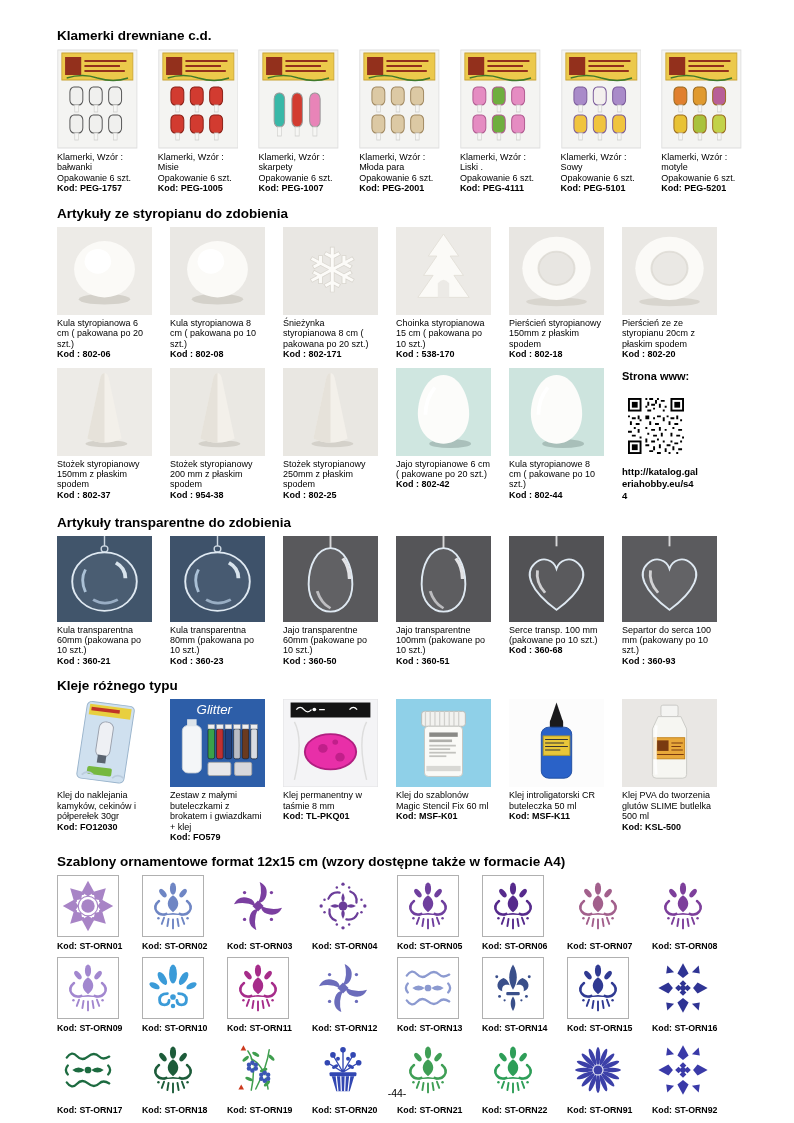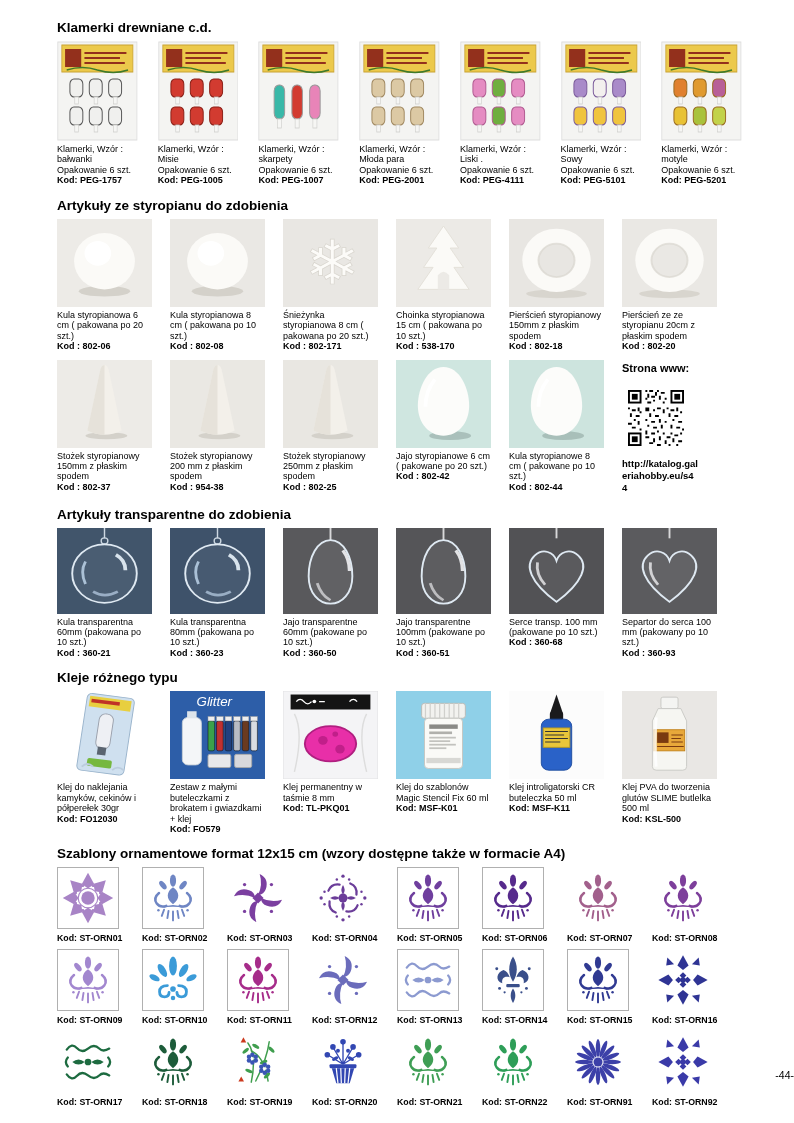--- a/index.html
+++ b/index.html
@@ -1,19 +1,19 @@
 <!DOCTYPE html>
 <html><head>
 <meta charset="utf-8">
 <style>
   *{margin:0;padding:0;box-sizing:border-box}
   html,body{background:#fff}
   body{width:794px;height:1123px;position:relative;overflow:hidden;
        font-family:"Liberation Sans","DejaVu Sans",sans-serif;color:#000}
-  .page{position:absolute;inset:0;padding:20px 52px 0 57px}
+  .page{position:absolute;inset:0;padding:28px 52px 0 57px}
   .sec{margin-bottom:12px}
   .sec-title{font-size:13.5px;font-weight:bold;margin-bottom:6px}
   .grid{display:flex;align-items:flex-start}
   .g7{gap:20px}
   .g6{gap:18px}
   .card{display:block}
   .c7{width:95px}
   .c6{width:95px}
   .photo{width:100%;overflow:hidden}
   .photo svg{display:block;width:100%;height:100%}
@@ -27,21 +27,21 @@
   .www-col{width:95px;margin-left:18px;padding-top:2px}
   .www-label{font-weight:bold;font-size:11px}
   .qr{width:56px;height:56px;display:block;margin:16px 0 12px 6px}
   .www-url{font-weight:bold;font-size:9.5px;line-height:1.3;word-break:break-all;width:76px}
   .srow{display:flex;margin-bottom:6px}
   .stencil{width:85px}
   .sbox{width:62px;height:62px;display:flex;align-items:center;justify-content:center;background:#fff}
   .sbox.boxed{border:1px solid #b0b0b0}
   .sart{width:56px;height:56px;fill:currentColor}
   .scode{font-size:8.8px;font-weight:bold;margin-top:4px;white-space:nowrap}
-  .pageno{position:absolute;left:0;right:0;bottom:42px;text-align:right;font-size:10.5px}
+  .pageno{position:absolute;left:0;right:0;bottom:24px;text-align:center;font-size:10.5px}
 </style>
 </head>
 <body>
 
 <svg width="0" height="0" style="position:absolute" aria-hidden="true">
 <defs>
   <symbol id="sym-rosette" viewBox="0 0 100 100">
     <circle cx="50" cy="50" r="12"></circle>
     <circle cx="50" cy="50" r="17.5" fill="none" stroke="currentColor" stroke-width="2"></circle>
     <path d="M50 5 L61 25 L50 33 L39 25 Z"></path>

